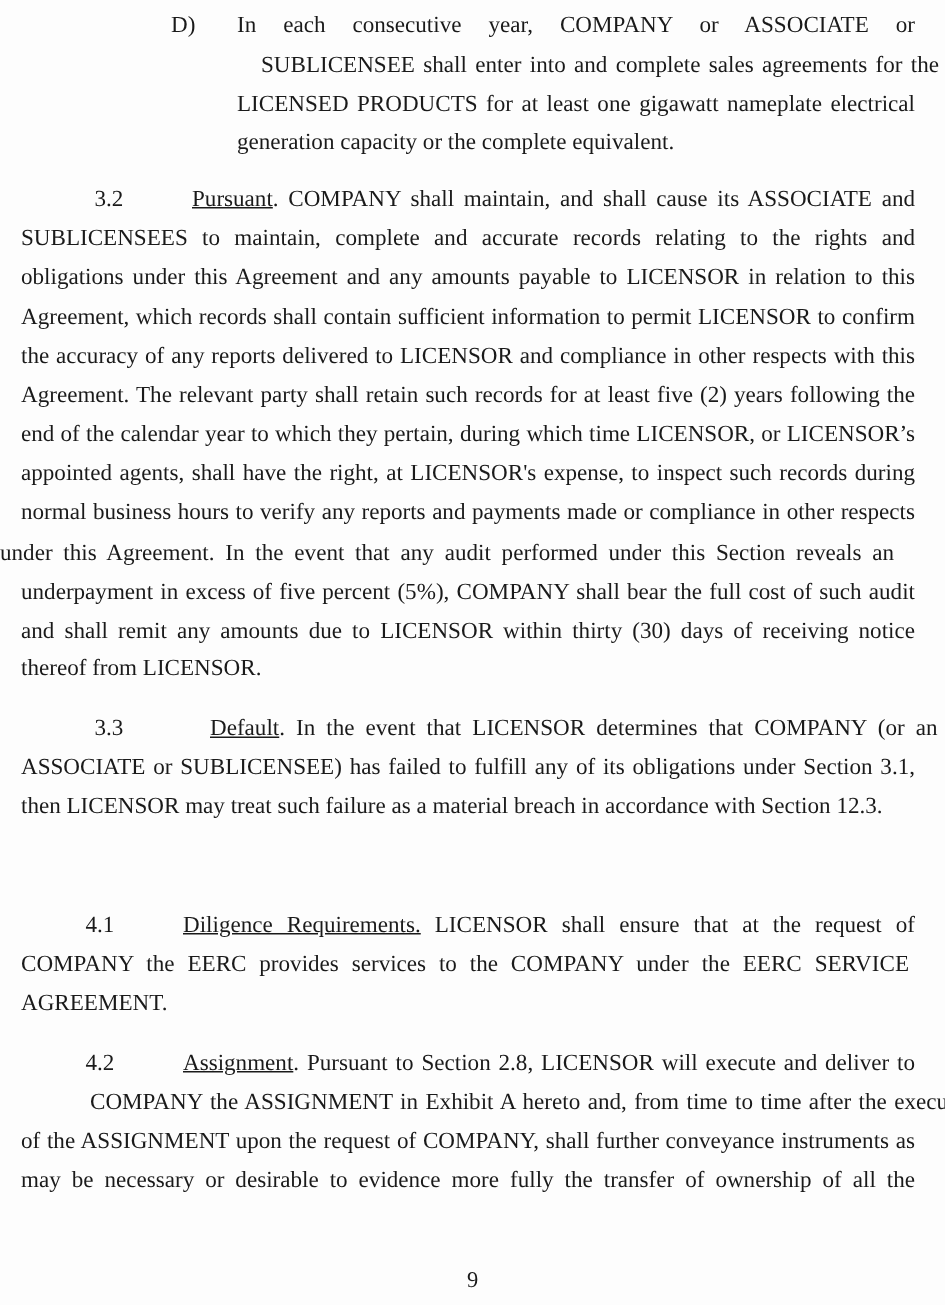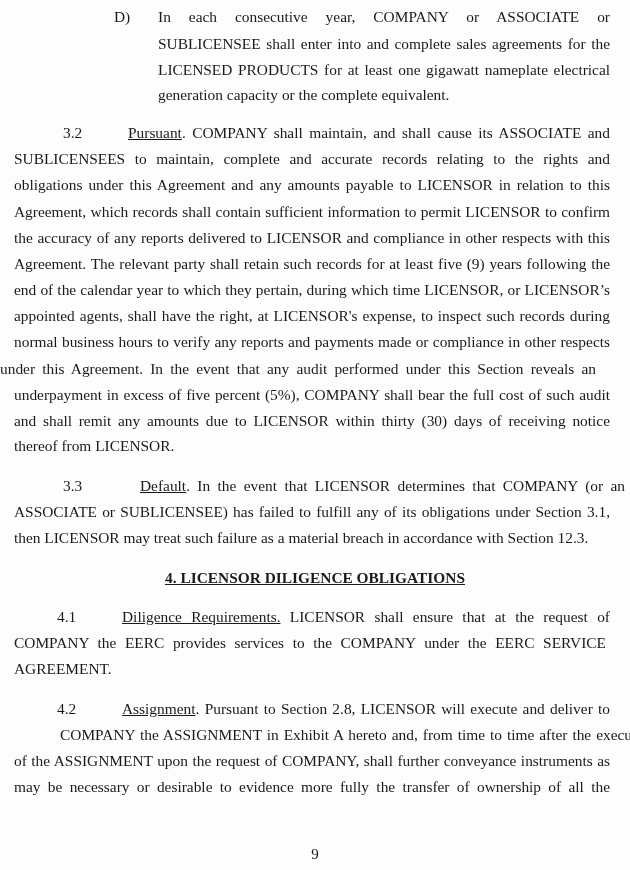--- a/index.html
+++ b/index.html
@@ -47,50 +47,49 @@
     }
   </style>
 </head>
 <body>
 
 <div class="page">
 
   <div>
     <span class="line" style="left:114px; top:8px;">D)</span>
     <div class="line just" style="left:158px; top:8px; width:452px;">In each consecutive year, COMPANY or ASSOCIATE or</div>
-    <div class="line just" style="left:158px; top:35px; width:452px;">SUBLICENSEE shall enter into and complete sales agreements for the</div>
+    <div class="line just" style="left:174px; top:35px; width:452px;">SUBLICENSEE shall enter into and complete sales agreements for the</div>
     <div class="line just" style="left:158px; top:61px; width:452px;">LICENSED PRODUCTS for at least one gigawatt nameplate electrical</div>
     <div class="line" style="left:158px; top:86px;">generation capacity or the complete equivalent.</div>
   </div>
 
   <div>
     <span class="line" style="left:63px; top:124px;">3.2</span>
     <div class="line just" style="left:128px; top:124px; width:482px;"><span class="u">Pursuant</span><span>. COMPANY shall maintain, and shall cause its ASSOCIATE and</span></div>
     <div class="line just" style="left:14px; top:150px; width:596px;">SUBLICENSEES to maintain, complete and accurate records relating to the rights and</div>
     <div class="line just" style="left:14px; top:176px; width:596px;">obligations under this Agreement and any amounts payable to LICENSOR in relation to this</div>
     <div class="line just" style="left:14px; top:203px; width:596px;">Agreement, which records shall contain sufficient information to permit LICENSOR to confirm</div>
     <div class="line just" style="left:14px; top:229px; width:596px;">the accuracy of any reports delivered to LICENSOR and compliance in other respects with this</div>
-    <div class="line just" style="left:14px; top:255px; width:596px;">Agreement.  The relevant party shall retain such records for at least five (9) years following the</div>
+    <div class="line just" style="left:14px; top:255px; width:596px;">Agreement.  The relevant party shall retain such records for at least five (2) years following the</div>
     <div class="line just" style="left:14px; top:281px; width:596px;">end of the calendar year to which they pertain, during which time LICENSOR, or LICENSOR’s</div>
     <div class="line just" style="left:14px; top:307px; width:596px;">appointed agents, shall have the right, at LICENSOR's expense, to inspect such records during</div>
     <div class="line just" style="left:14px; top:333px; width:596px;">normal business hours to verify any reports and payments made or compliance in other respects</div>
     <div class="line just" style="left:0; top:360px; width:596px;">under this Agreement.  In the event that any audit performed under this Section reveals an</div>
     <div class="line just" style="left:14px; top:386px; width:596px;">underpayment in excess of five percent (5%), COMPANY shall bear the full cost of such audit</div>
     <div class="line just" style="left:14px; top:412px; width:596px;">and shall remit any amounts due to LICENSOR within thirty (30) days of receiving notice</div>
     <div class="line" style="left:14px; top:437px;">thereof from LICENSOR.</div>
   </div>
 
   <div>
     <span class="line" style="left:63px; top:477px;">3.3</span>
     <div class="line just" style="left:125px; top:477px; width:485px;margin-left:15px;"><span class="u">Default</span><span>. In the event that LICENSOR determines that COMPANY (or an</span></div>
     <div class="line just" style="left:14px; top:503px; width:596px;">ASSOCIATE or SUBLICENSEE) has failed to fulfill any of its obligations under Section 3.1,</div>
     <div class="line" style="left:14px; top:529px;">then LICENSOR may treat such failure as a material breach in accordance with Section 12.3.</div>
   </div>
 
-  <div class="line heading" style="left:0; width:630px; top:569px;">4. LICENSOR DILIGENCE OBLIGATIONS</div>
 
   <div>
     <span class="line" style="left:57px; top:608px;">4.1</span>
     <div class="line just" style="left:122px; top:608px; width:488px;"><span class="u">Diligence Requirements.</span><span> LICENSOR shall ensure that at the request of</span></div>
     <div class="line just" style="left:14px; top:634px; width:592px;">COMPANY the EERC provides services to the COMPANY under the EERC SERVICE</div>
     <div class="line" style="left:14px; top:660px;">AGREEMENT.</div>
   </div>
 
   <div>
     <span class="line" style="left:57px; top:700px;">4.2</span>

